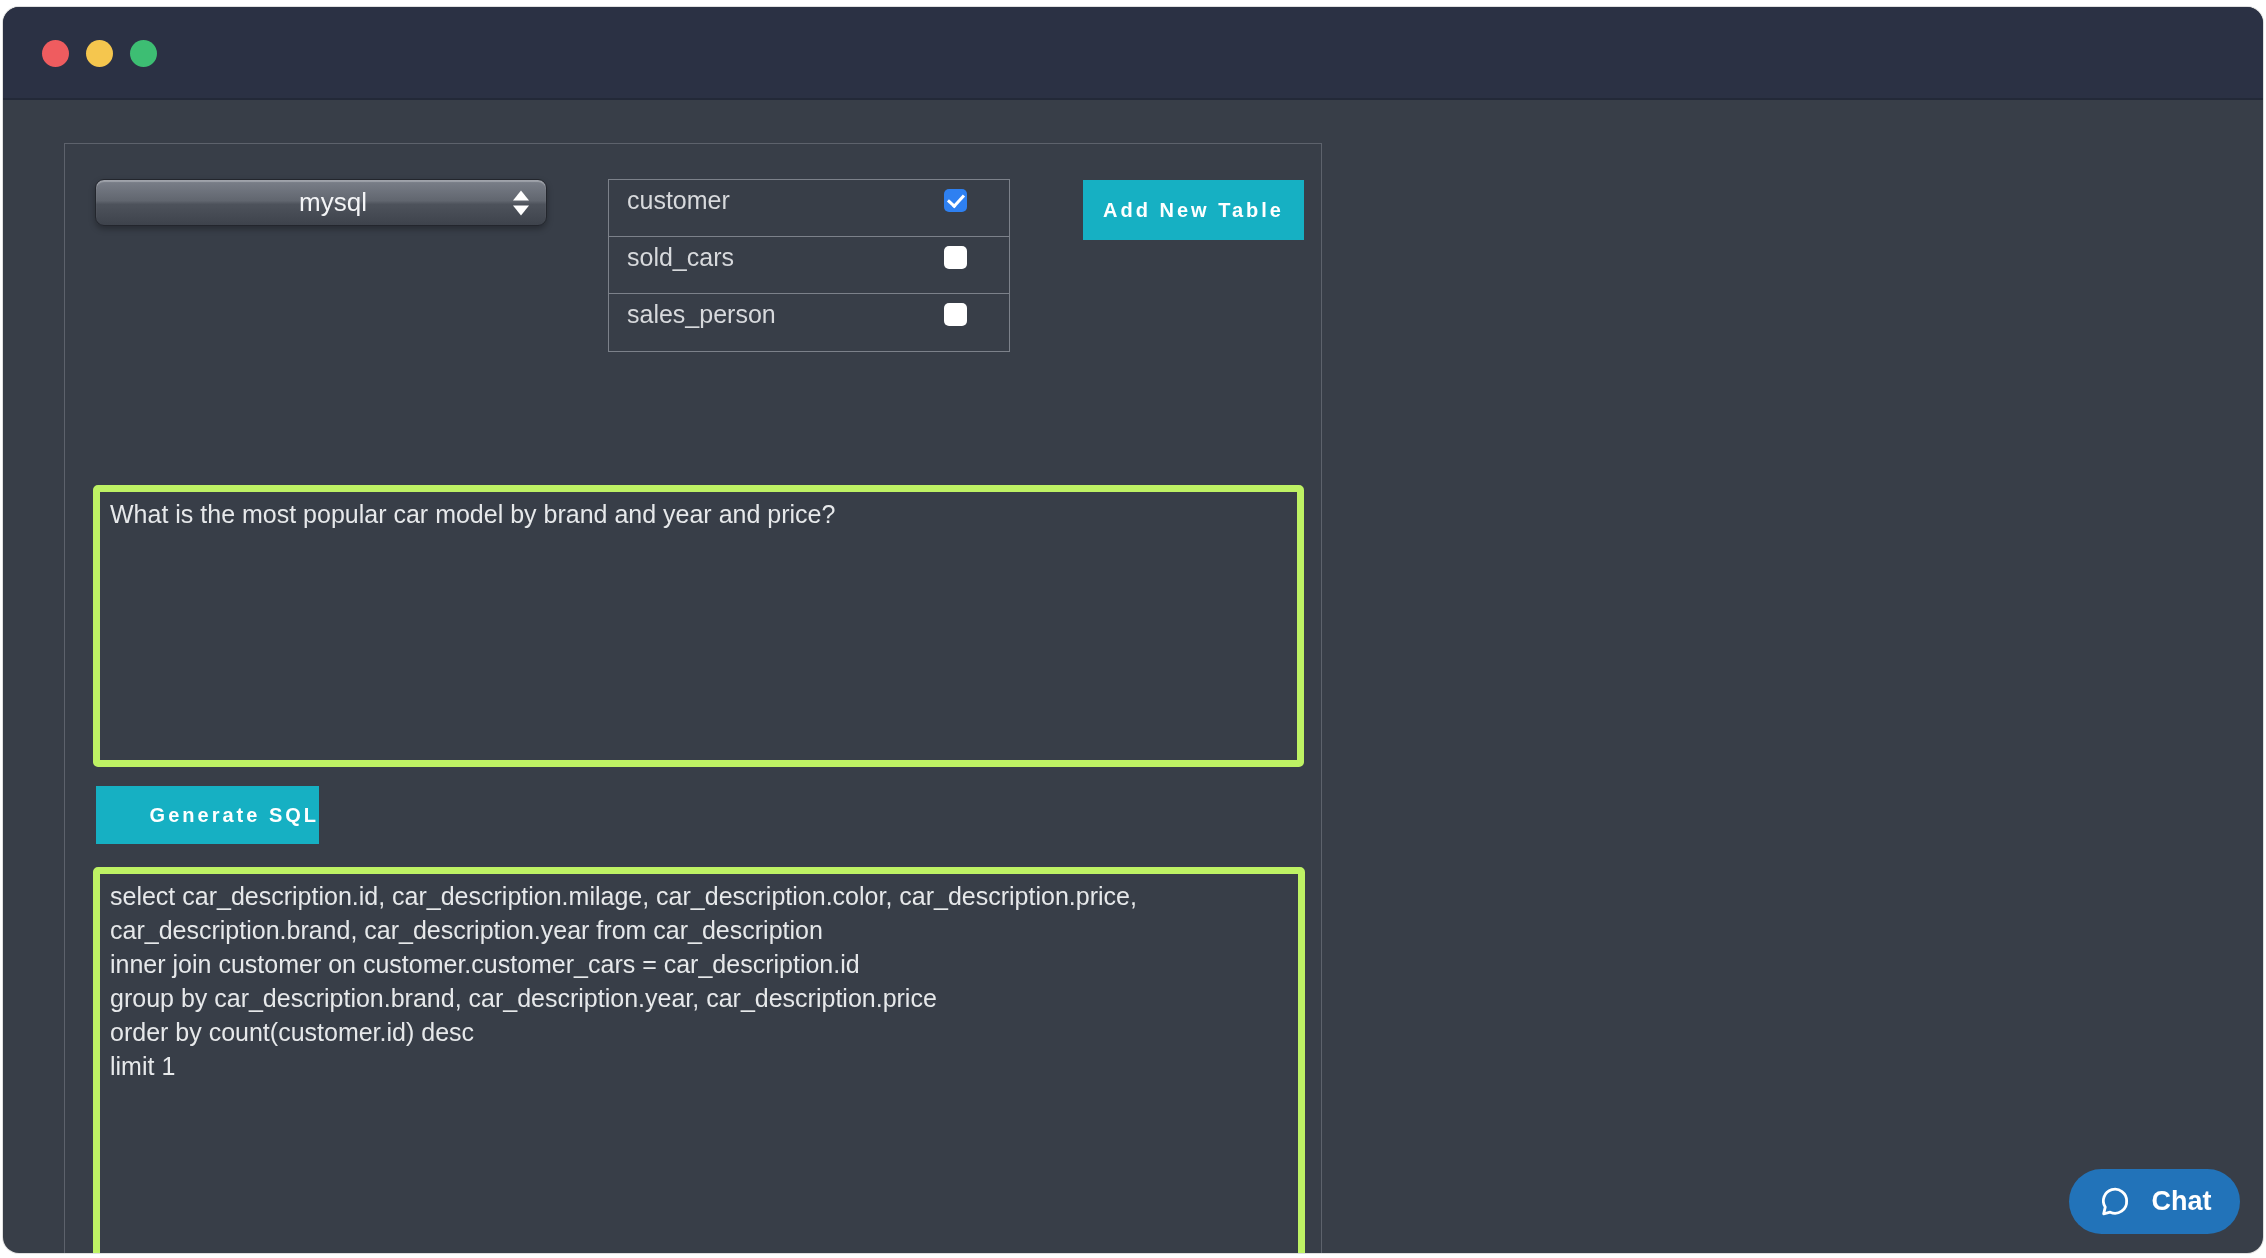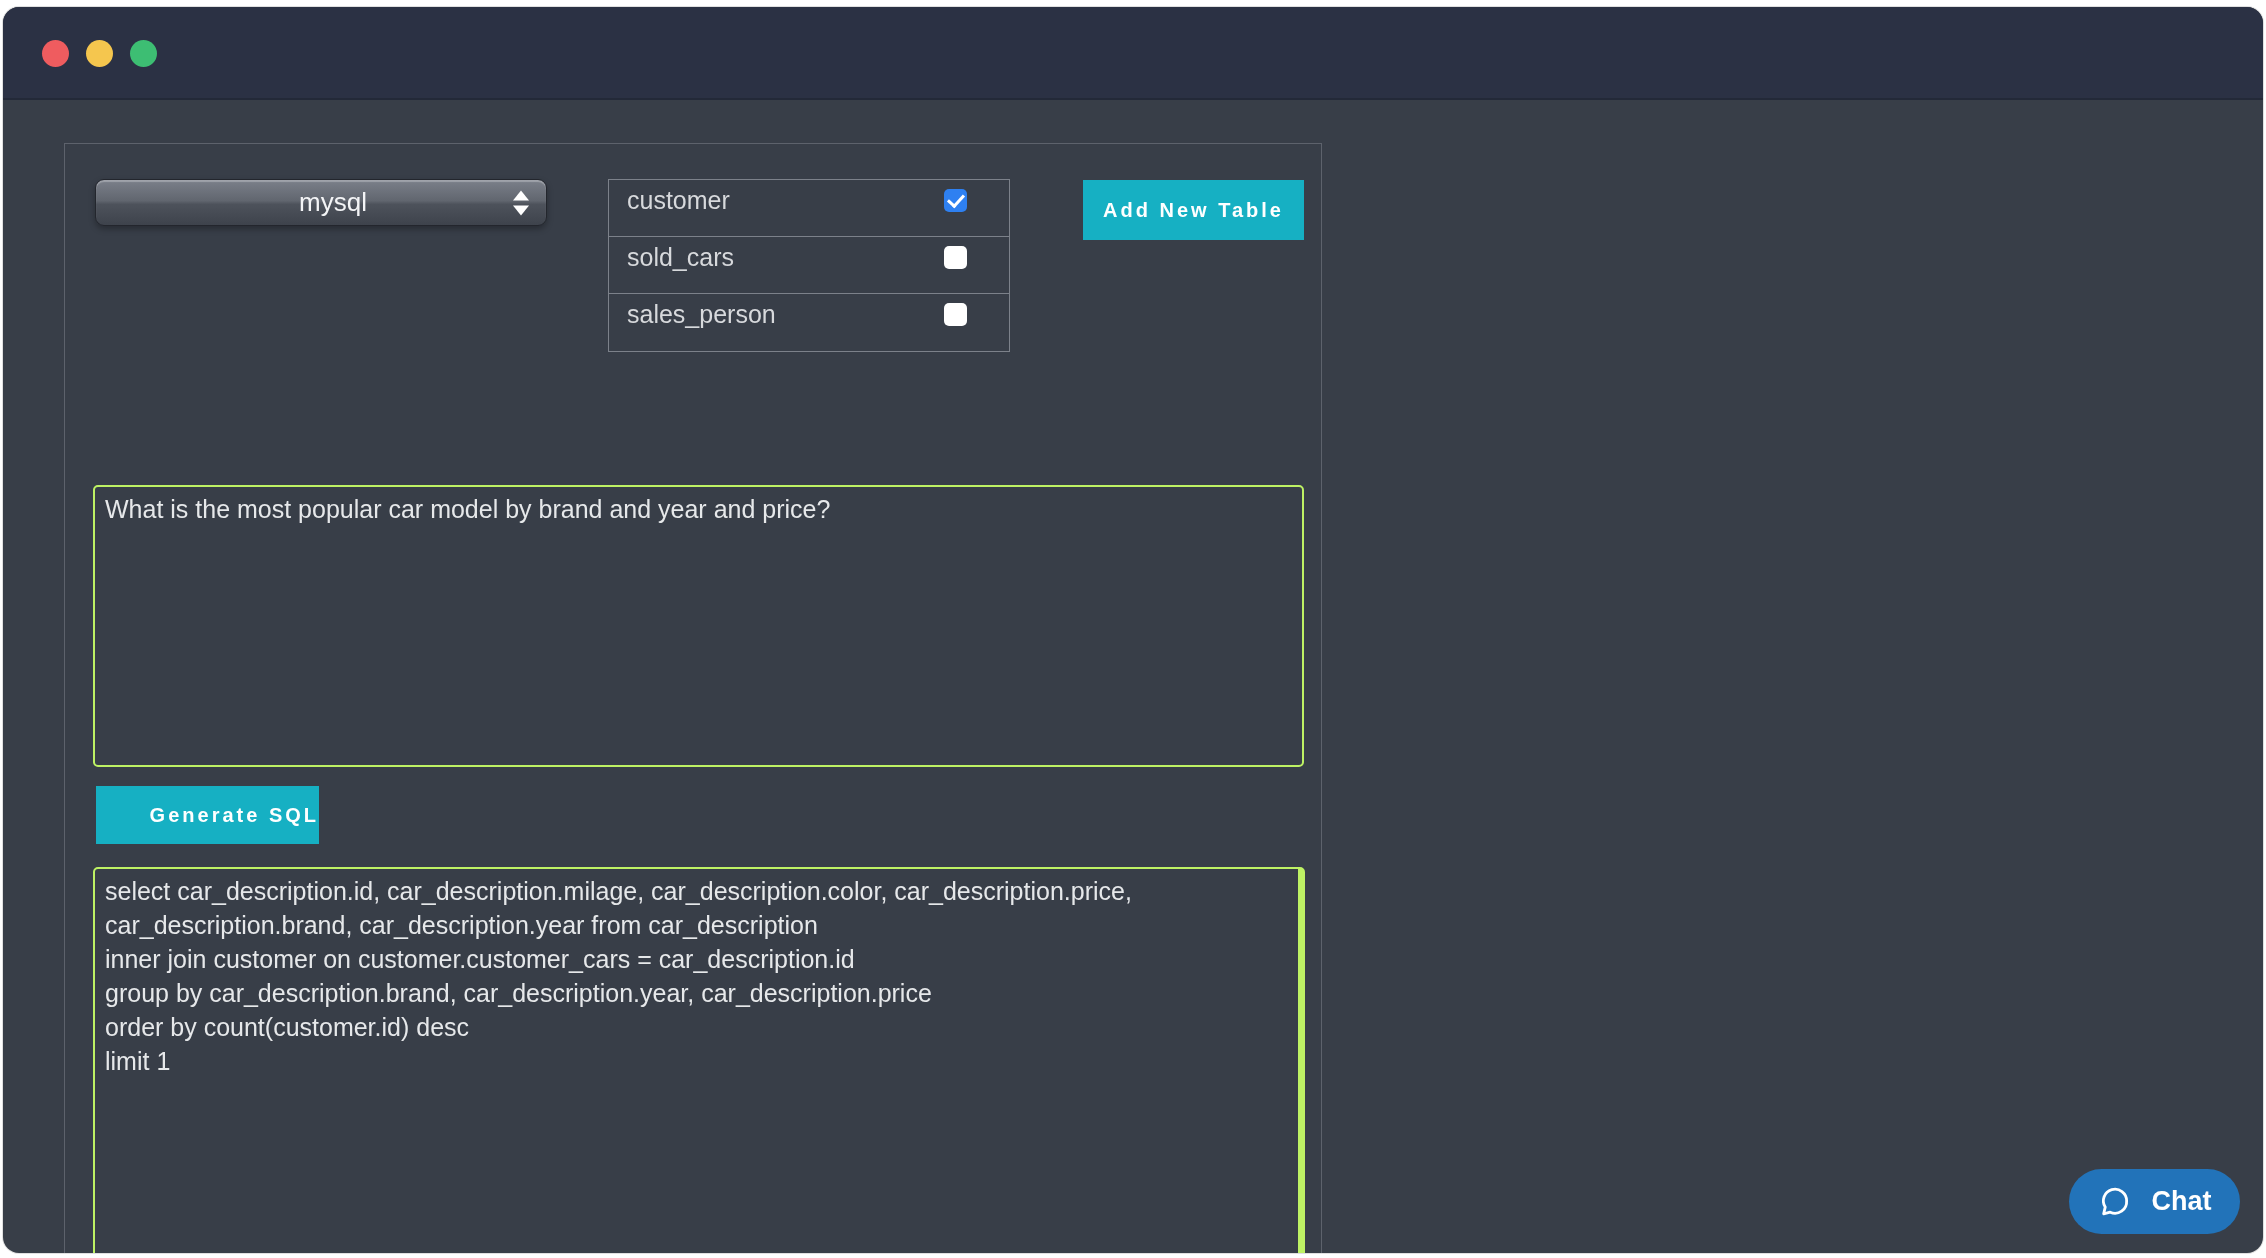--- a/index.html
+++ b/index.html
@@ -52,21 +52,21 @@
 
   
   .teal-btn { background: var(--teal, #16b0c3); color: #ffffff; border: none;
     border-radius: 0; font-weight: bold; font-size: 20px; letter-spacing: 3px;
     cursor: pointer; font-family: "Liberation Sans", sans-serif; }
   .add-table-btn { position: absolute; left: 1018px; top: 36px; width: 221px; height: 60px; }
   .generate-btn  { position: absolute; left: 31px;  top: 642px; width: 223px; height: 58px; text-align: right; }
 
   
   textarea { position: absolute; background: transparent; color: #e6e8ea;
-    border: 2px solid #bef264; border-radius: 5px; resize: none; outline: none;
+    border: 7px solid #bef264; border-radius: 5px; resize: none; outline: none;
     font-family: "Liberation Sans", sans-serif; font-size: 25px; line-height: 34px;
     padding: 5px 10px; }
   .question-box { left: 28px; top: 341px; width: 1211px; height: 282px; }
   .sql-box { left: 28px; top: 723px; width: 1212px; height: 600px;
     border-right-width: 7px; }
 
   
   .chat-btn { position: absolute; right: 23px; bottom: 19px; width: 171px; height: 65px;
     border-radius: 33px; background: var(--chat-blue, #2273b9); border: none; cursor: pointer;
     display: flex; align-items: center; justify-content: center; gap: 20px; }

